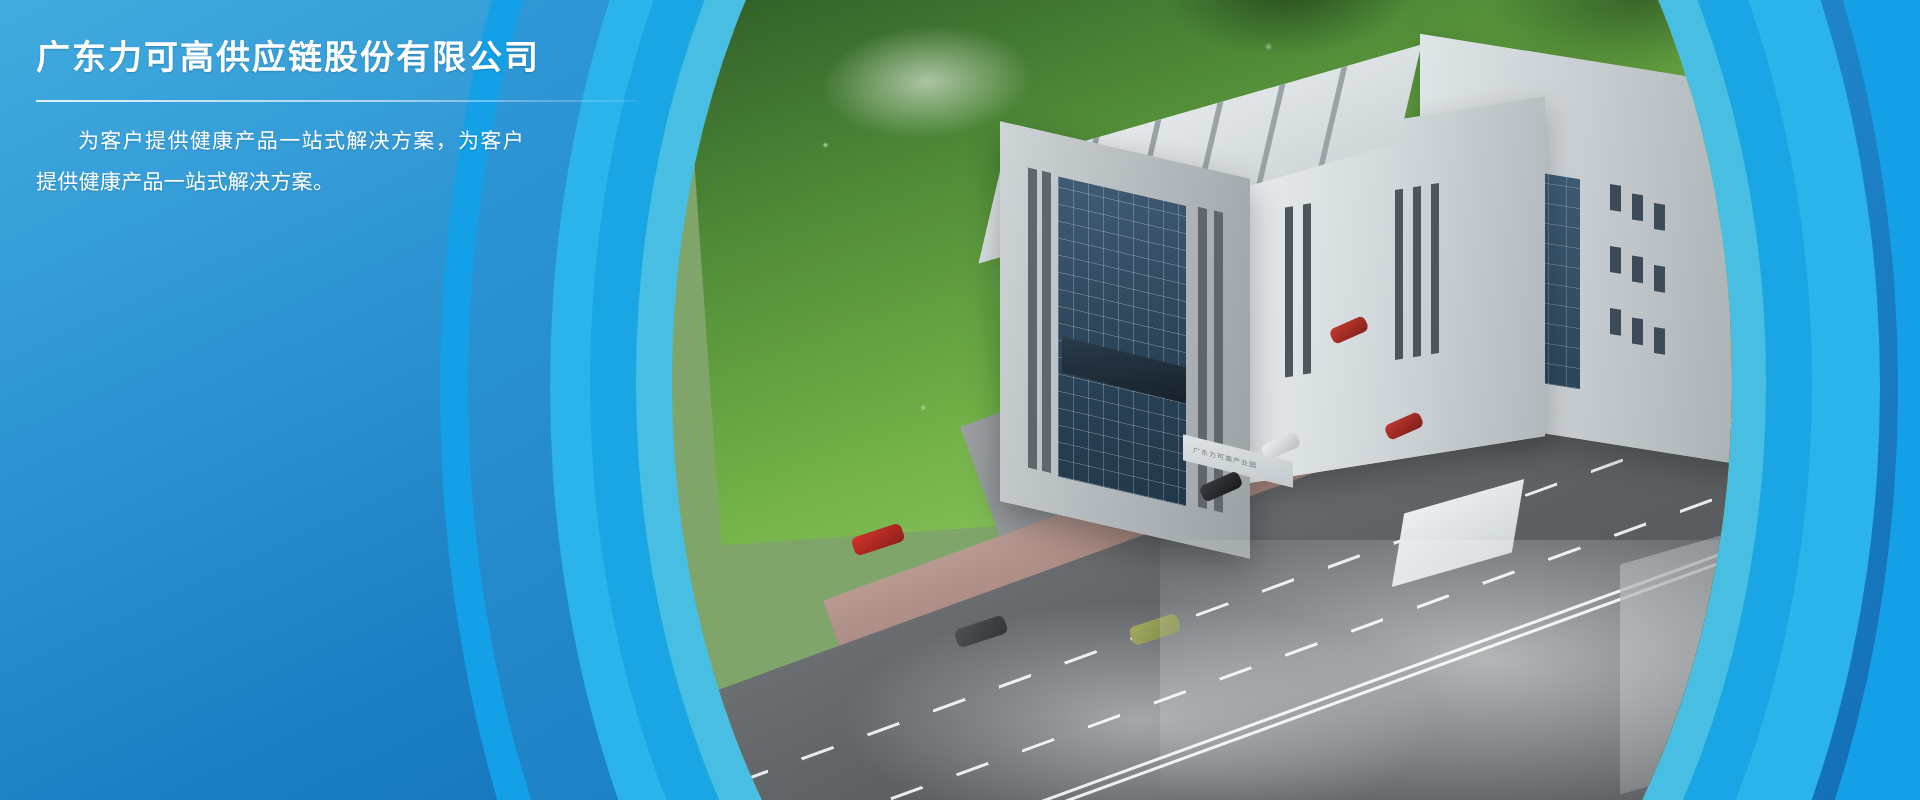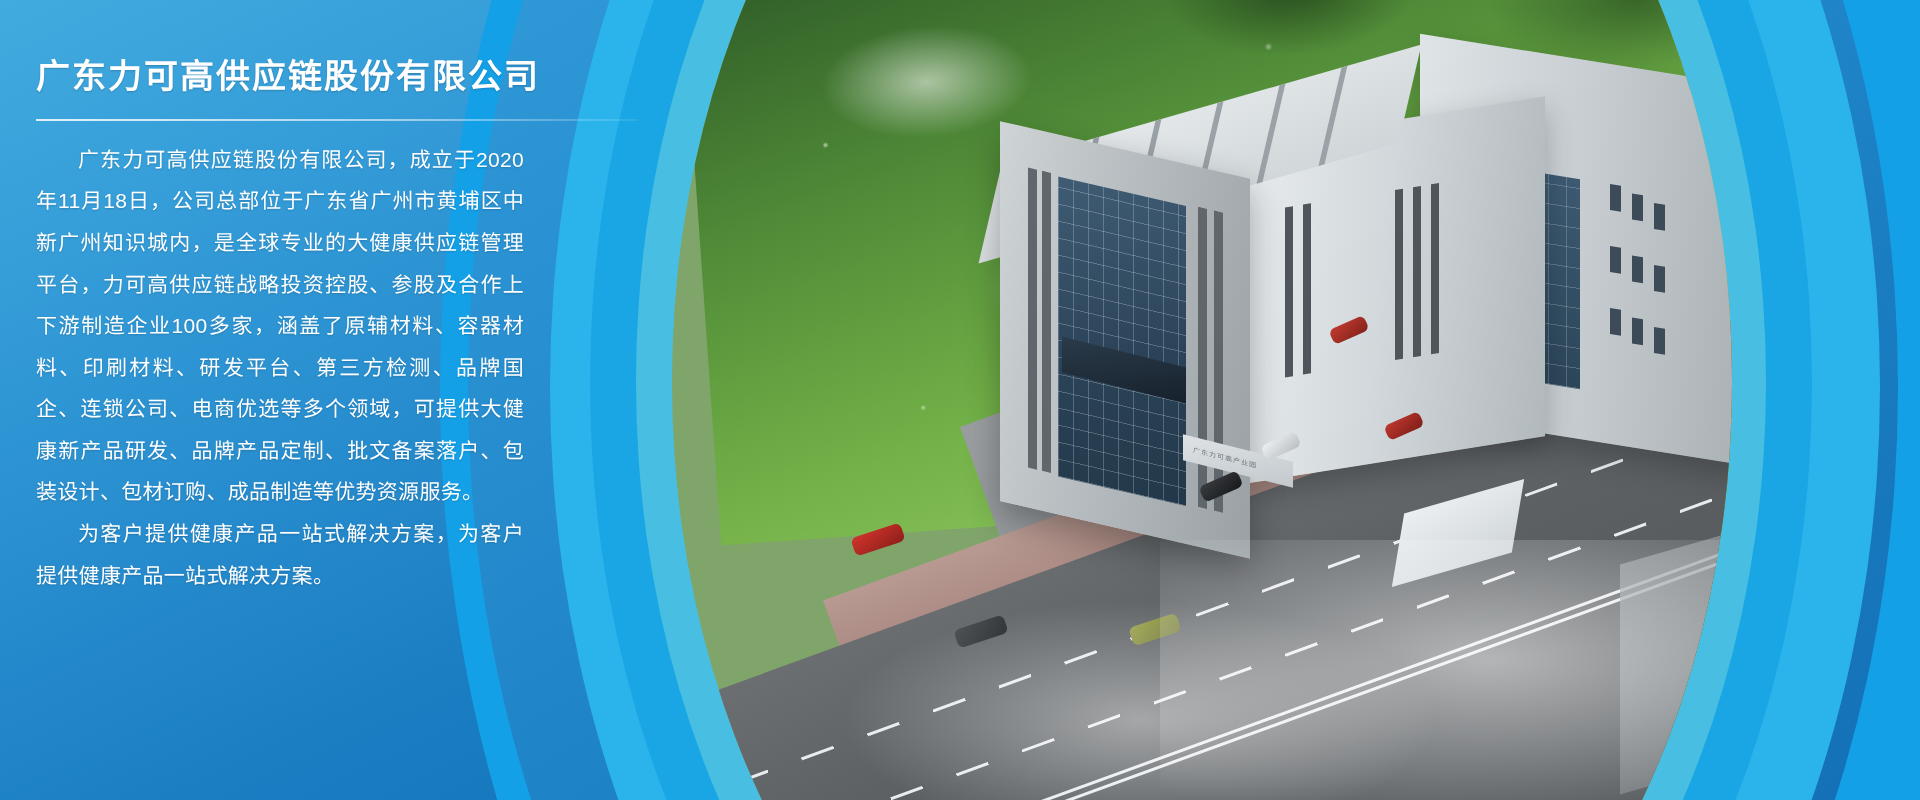--- a/index.html
+++ b/index.html
@@ -249,21 +249,21 @@
   .haze{
     position:absolute;left:1160px;top:540px;width:820px;height:300px;
     background:radial-gradient(ellipse at 40% 40%, rgba(255,255,255,.55), rgba(255,255,255,0) 70%);
   }
   .haze2{
     position:absolute;left:840px;top:600px;width:600px;height:240px;
     background:radial-gradient(ellipse at 50% 50%, rgba(255,255,255,.45), rgba(255,255,255,0) 70%);
   }
 
   
-  .content{position:absolute;left:0;top:0;width:640px;height:100%;padding:56px 0 0 36px;}
+  .content{position:absolute;left:0;top:0;width:640px;height:100%;padding:37px 0 0 36px;}
   .title{
     font-size:34px;font-weight:700;color:#fff;letter-spacing:2px;
     margin:0 0 22px 0;line-height:1.2;text-shadow:0 1px 2px rgba(0,0,0,.18);
   }
   .rule{
     width:602px;height:2px;
     background:linear-gradient(90deg,rgba(255,255,255,.85) 0%,rgba(255,255,255,.55) 60%,rgba(255,255,255,.08) 100%);
     margin:0 0 18px 0;
   }
   .body p{
@@ -364,18 +364,17 @@
         <div class="haze"></div>
         <div class="haze2"></div>
       </div>
     </div>
   </div>
 
   <div class="content">
     <h1 class="title">广东力可高供应链股份有限公司</h1>
     <div class="rule"></div>
     <div class="body">
-      <p>广东力可高供应链股份有限公司，成立于2020年11月18日，公司总部位于广东省广州市黄埔区中新广州知识城内，是全球专业的大健康供应链管理平台，力可高供应链战略投资控股、参股及合作上下游制造企业100多家，涵盖了原辅材料、容器材料、印刷材料、研发平台、第三方检测、品牌国企、连锁公司、电商优选等多个领域，可提供大健康新产品研发、品牌产品定制、批文备案落户、包装设计、包材订购、成品制造等优势资源服务。</p>
       <p>为客户提供健康产品一站式解决方案，为客户提供健康产品一站式解决方案。</p>
     </div>
   </div>
 
 </div>
 
 </body></html>

